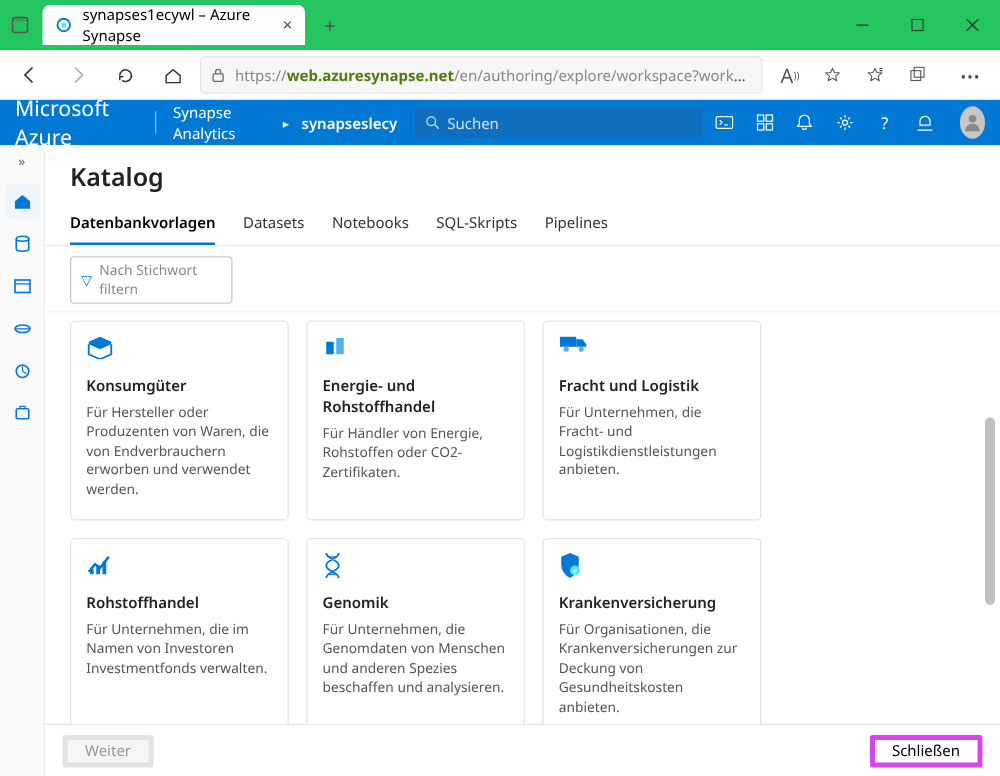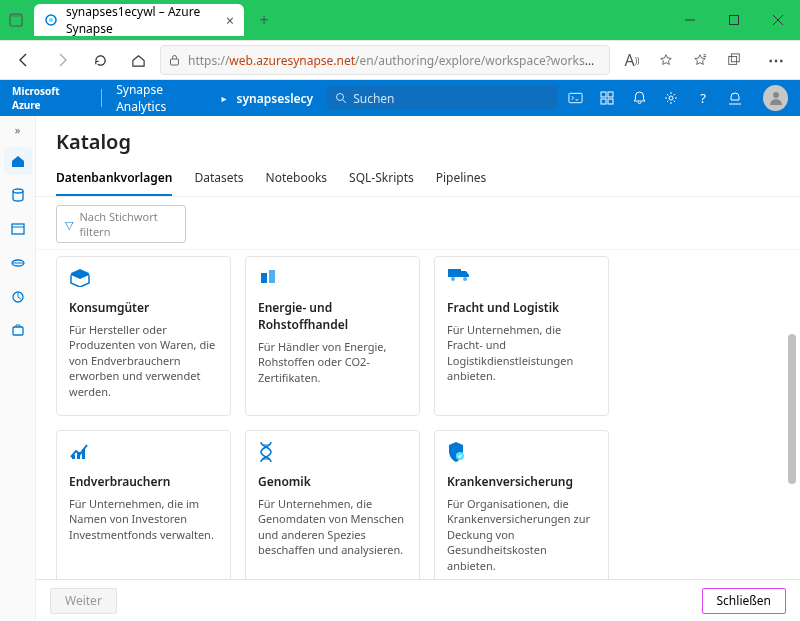--- a/index.html
+++ b/index.html
@@ -11,26 +11,26 @@
 .tab .favicon { width: 14px; height: 14px; }
 .tab .x { color: #555; font-size: 14px; margin-left:auto; }
 .newtab { width: 32px; height: 32px; display: flex; align-items: center; justify-content: center; font-size: 16px; color:#555; margin-left:4px;}
 .wincontrols { margin-left: auto; display: flex; }
 .wincontrols div { width: 44px; height: 32px; display: flex; align-items: center; justify-content: center; color:#333;}
 
 .addrbar { height: 40px; background:#fff; border-top:1px solid #e5e5e5; border-bottom:1px solid #e5e5e5; display:flex; align-items:center; padding:0 8px; gap:6px; }
 .navbtn { width:32px; height:32px; display:flex; align-items:center; justify-content:center; color:#333; border-radius:4px;}
 .url { flex:1; height:30px; background:#f7f7f7; border:1px solid #e3e3e3; border-radius:4px; display:flex; align-items:center; padding:0 8px; gap:8px; font-size:12px; color:#444; overflow:hidden;}
 .url .lock{color:#666; font-size:12px;}
-.url .host{color:#c2410c;}
+.url .host{color:#4d7c0f;font-weight:bold;}
 .addr-icons{display:flex; gap:2px;}
 .addr-icons div{width:32px;height:32px;display:flex;align-items:center;justify-content:center;color:#555;}
 
 .bluebar{height:36px;background:#0078d4;display:flex;align-items:center;color:#fff;padding:0 12px;gap:4px;}
-.brand{font-weight:700;font-size:10px;}
+.brand{font-weight:400;font-size:17px;}
 .divider-v{width:1px;height:18px;background:rgba(255,255,255,.5);margin:0 10px;}
 .crumb{font-size:12px;}
 .crumb.bold{font-weight:600;}
 .chev{margin:0 6px;font-size:10px;}
 .searchwrap{margin-left:10px;flex:0 0 230px;height:24px;background:#106ebe;border-radius:3px;display:flex;align-items:center;padding:12px 8px;gap:6px;}
 .searchwrap input{background:transparent;border:none;outline:none;color:#fff;font-size:12px;width:100%;}
 .searchwrap input::placeholder{color:#cde6f7;}
 .bar-icons{margin-left:auto;display:flex;gap:4px;align-items:center;}
 .bar-icons div{width:28px;height:28px;display:flex;align-items:center;justify-content:center;border-radius:3px;}
 .avatar{width:26px;height:26px;border-radius:50%;background:#c7c7c7;margin-left:10px;display:flex;align-items:center;justify-content:center;}
@@ -54,21 +54,21 @@
 .cards{position:absolute;inset:0;overflow-y:auto;padding:6px 24px 12px 20px;}
 .row{display:flex;gap:14px;margin-bottom:14px;}
 .card{flex:0 0 175px;border:1px solid #e5e5e5;border-radius:4px;padding:10px 12px 16px;min-height:140px;background:#fff;}
 .card .cicon{color:#0078d4;font-size:20px;height:24px;margin-bottom:8px;}
 .card .ctitle{font-size:12px;font-weight:600;color:#222;margin-bottom:6px;}
 .card .cdesc{font-size:11px;color:#555;line-height:1.4;}
 .vscroll{position:absolute;right:4px;top:4px;bottom:4px;width:8px;}
 .vthumb{position:absolute;right:0;width:8px;background:#c1c1c1;border-radius:4px;}
 
 .footer{height:42px;border-top:1px solid #e5e5e5;display:flex;align-items:center;padding:0 14px;background:#fff;}
-.btn{height:26px;padding:0 14px;font-size:12px;border:1px solid #d946ef;background:#fff;border-radius:2px;cursor:pointer;}
+.btn{height:26px;padding:0 14px;font-size:12px;border:4px solid #d946ef;background:#fff;border-radius:2px;cursor:pointer;}
 .btn.ghost{background:#f5f5f5;color:#999;border-color:#e3e3e3;}
 .spacer{flex:1;}
 
 svg{display:block;}
 </style>
 </head>
 <body>
 
 <div class="titlebar">
   <div class="winicon">
@@ -317,21 +317,21 @@
         <div class="row">
           <div class="card">
             <div class="cicon">
                 <svg width="22" height="20" viewBox="0 0 22 20">
                   <path d="M2 16l5-6 4 3 7-9" fill="none" stroke="#0078d4" stroke-width="2"></path>
                   <rect x="3" y="14" width="3" height="4" fill="#0078d4"></rect>
                   <rect x="8" y="11" width="3" height="7" fill="#0078d4"></rect>
                   <rect x="13" y="8" width="3" height="10" fill="#0078d4"></rect>
                 </svg>
               </div>
-            <div class="ctitle">Endverbrauchern</div>
+            <div class="ctitle">Rohstoffhandel</div>
             <div class="cdesc">Für Unternehmen, die im Namen von Investoren Investmentfonds verwalten.</div>
           </div>
           <div class="card">
             <div class="cicon">
                 <svg width="16" height="22" viewBox="0 0 16 22">
                   <path d="M3 1c0 5 10 5 10 10S3 16 3 21M13 1c0 5-10 5-10 10s10 5 10 10" fill="none" stroke="#0078d4" stroke-width="1.5"></path>
                   <line x1="4" y1="4" x2="12" y2="4" stroke="#0078d4"></line>
                   <line x1="4" y1="18" x2="12" y2="18" stroke="#0078d4"></line>
                 </svg>
               </div>

